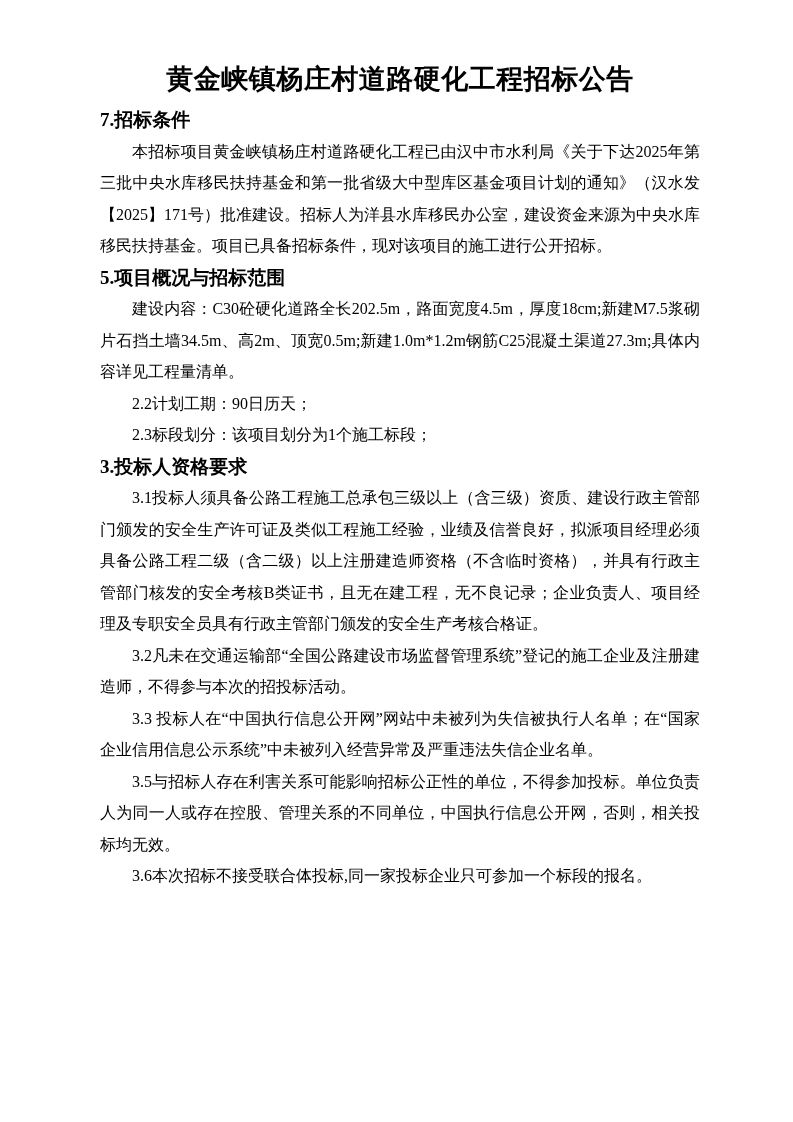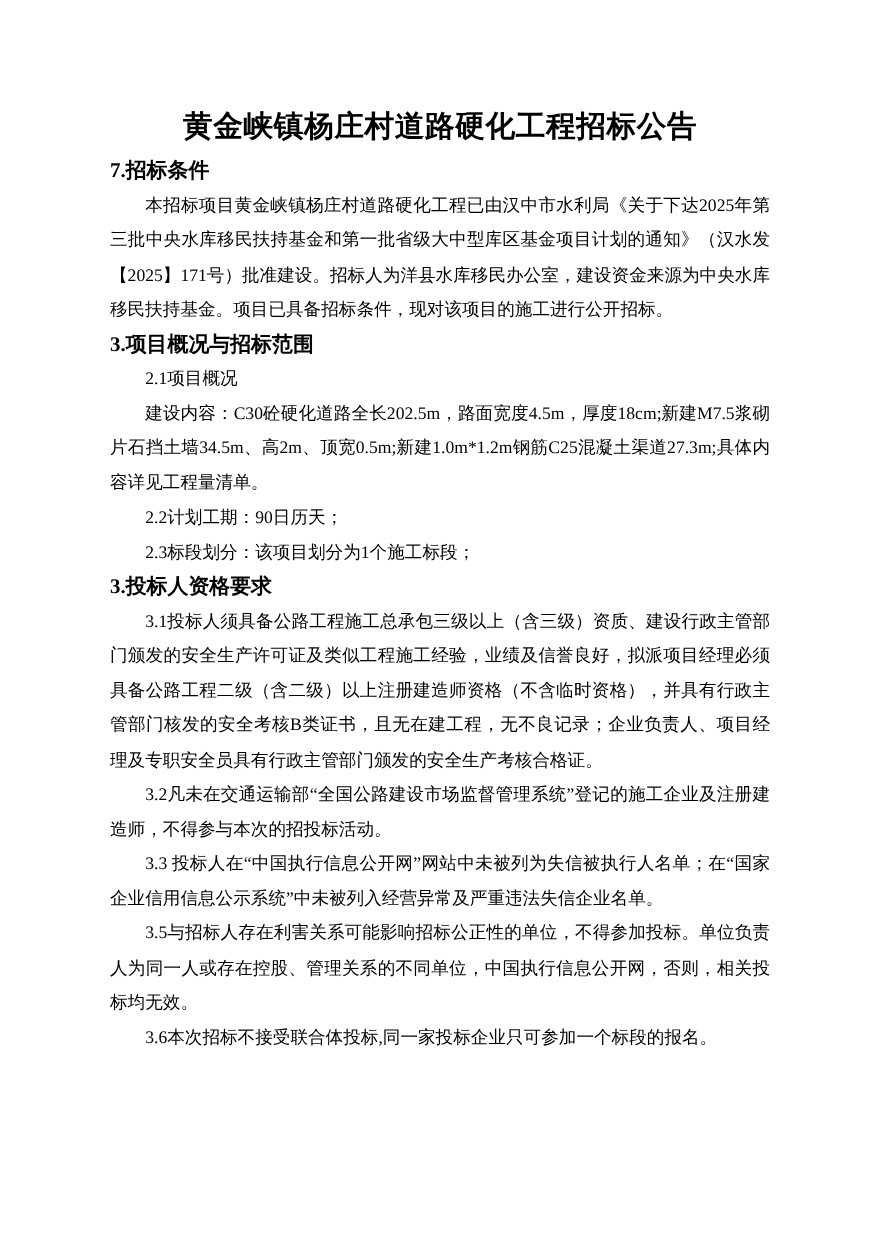--- a/index.html
+++ b/index.html
@@ -7,21 +7,21 @@
     background: #ffffff;
     font-family: "Liberation Serif", "DejaVu Serif", serif;
   }
   .page {
     position: relative;
     width: 793px;
     height: 1122px;
     margin: 0 auto;
     background: #ffffff;
     color: #000000;
-    padding: 96px 93px 40px 100px;
+    padding: 60px 93px 40px 100px;
     overflow: hidden;
   }
   .doc-title {
     font-size: 27px;
     font-weight: 700;
     line-height: 38px;
     text-align: center;
     margin-bottom: 6px;
     letter-spacing: 0.5px;
   }
@@ -45,22 +45,21 @@
 <main class="page">
 
   <h1 class="doc-title">黄金峡镇杨庄村道路硬化工程招标公告</h1>
 
   <section>
     <h2 class="sec-heading">7.招标条件</h2>
     <p class="para">本招标项目黄金峡镇杨庄村道路硬化工程已由汉中市水利局《关于下达2025年第三批中央水库移民扶持基金和第一批省级大中型库区基金项目计划的通知》（汉水发【2025】171号）批准建设。招标人为洋县水库移民办公室，建设资金来源为中央水库移民扶持基金。项目已具备招标条件，现对该项目的施工进行公开招标。</p>
   </section>
 
   <section>
-    <h2 class="sec-heading">3.项目概况与招标范围</h2>
-    <p class="para">2.1项目概况</p>
+    <h2 class="sec-heading">5.项目概况与招标范围</h2>
     <p class="para">建设内容：C30砼硬化道路全长202.5m，路面宽度4.5m，厚度18cm;新建M7.5浆砌片石挡土墙34.5m、高2m、顶宽0.5m;新建1.0m*1.2m钢筋C25混凝土渠道27.3m;具体内容详见工程量清单。</p>
     <p class="para">2.2计划工期：90日历天；</p>
     <p class="para">2.3标段划分：该项目划分为1个施工标段；</p>
   </section>
 
   <section>
     <h2 class="sec-heading">3.投标人资格要求</h2>
     <p class="para">3.1投标人须具备公路工程施工总承包三级以上（含三级）资质、建设行政主管部门颁发的安全生产许可证及类似工程施工经验，业绩及信誉良好，拟派项目经理必须具备公路工程二级（含二级）以上注册建造师资格（不含临时资格），并具有行政主管部门核发的安全考核B类证书，且无在建工程，无不良记录；企业负责人、项目经理及专职安全员具有行政主管部门颁发的安全生产考核合格证。</p>
     <p class="para">3.2凡未在交通运输部“全国公路建设市场监督管理系统”登记的施工企业及注册建造师，不得参与本次的招投标活动。</p>
     <p class="para">3.3 投标人在“中国执行信息公开网”网站中未被列为失信被执行人名单；在“国家企业信用信息公示系统”中未被列入经营异常及严重违法失信企业名单。</p>

